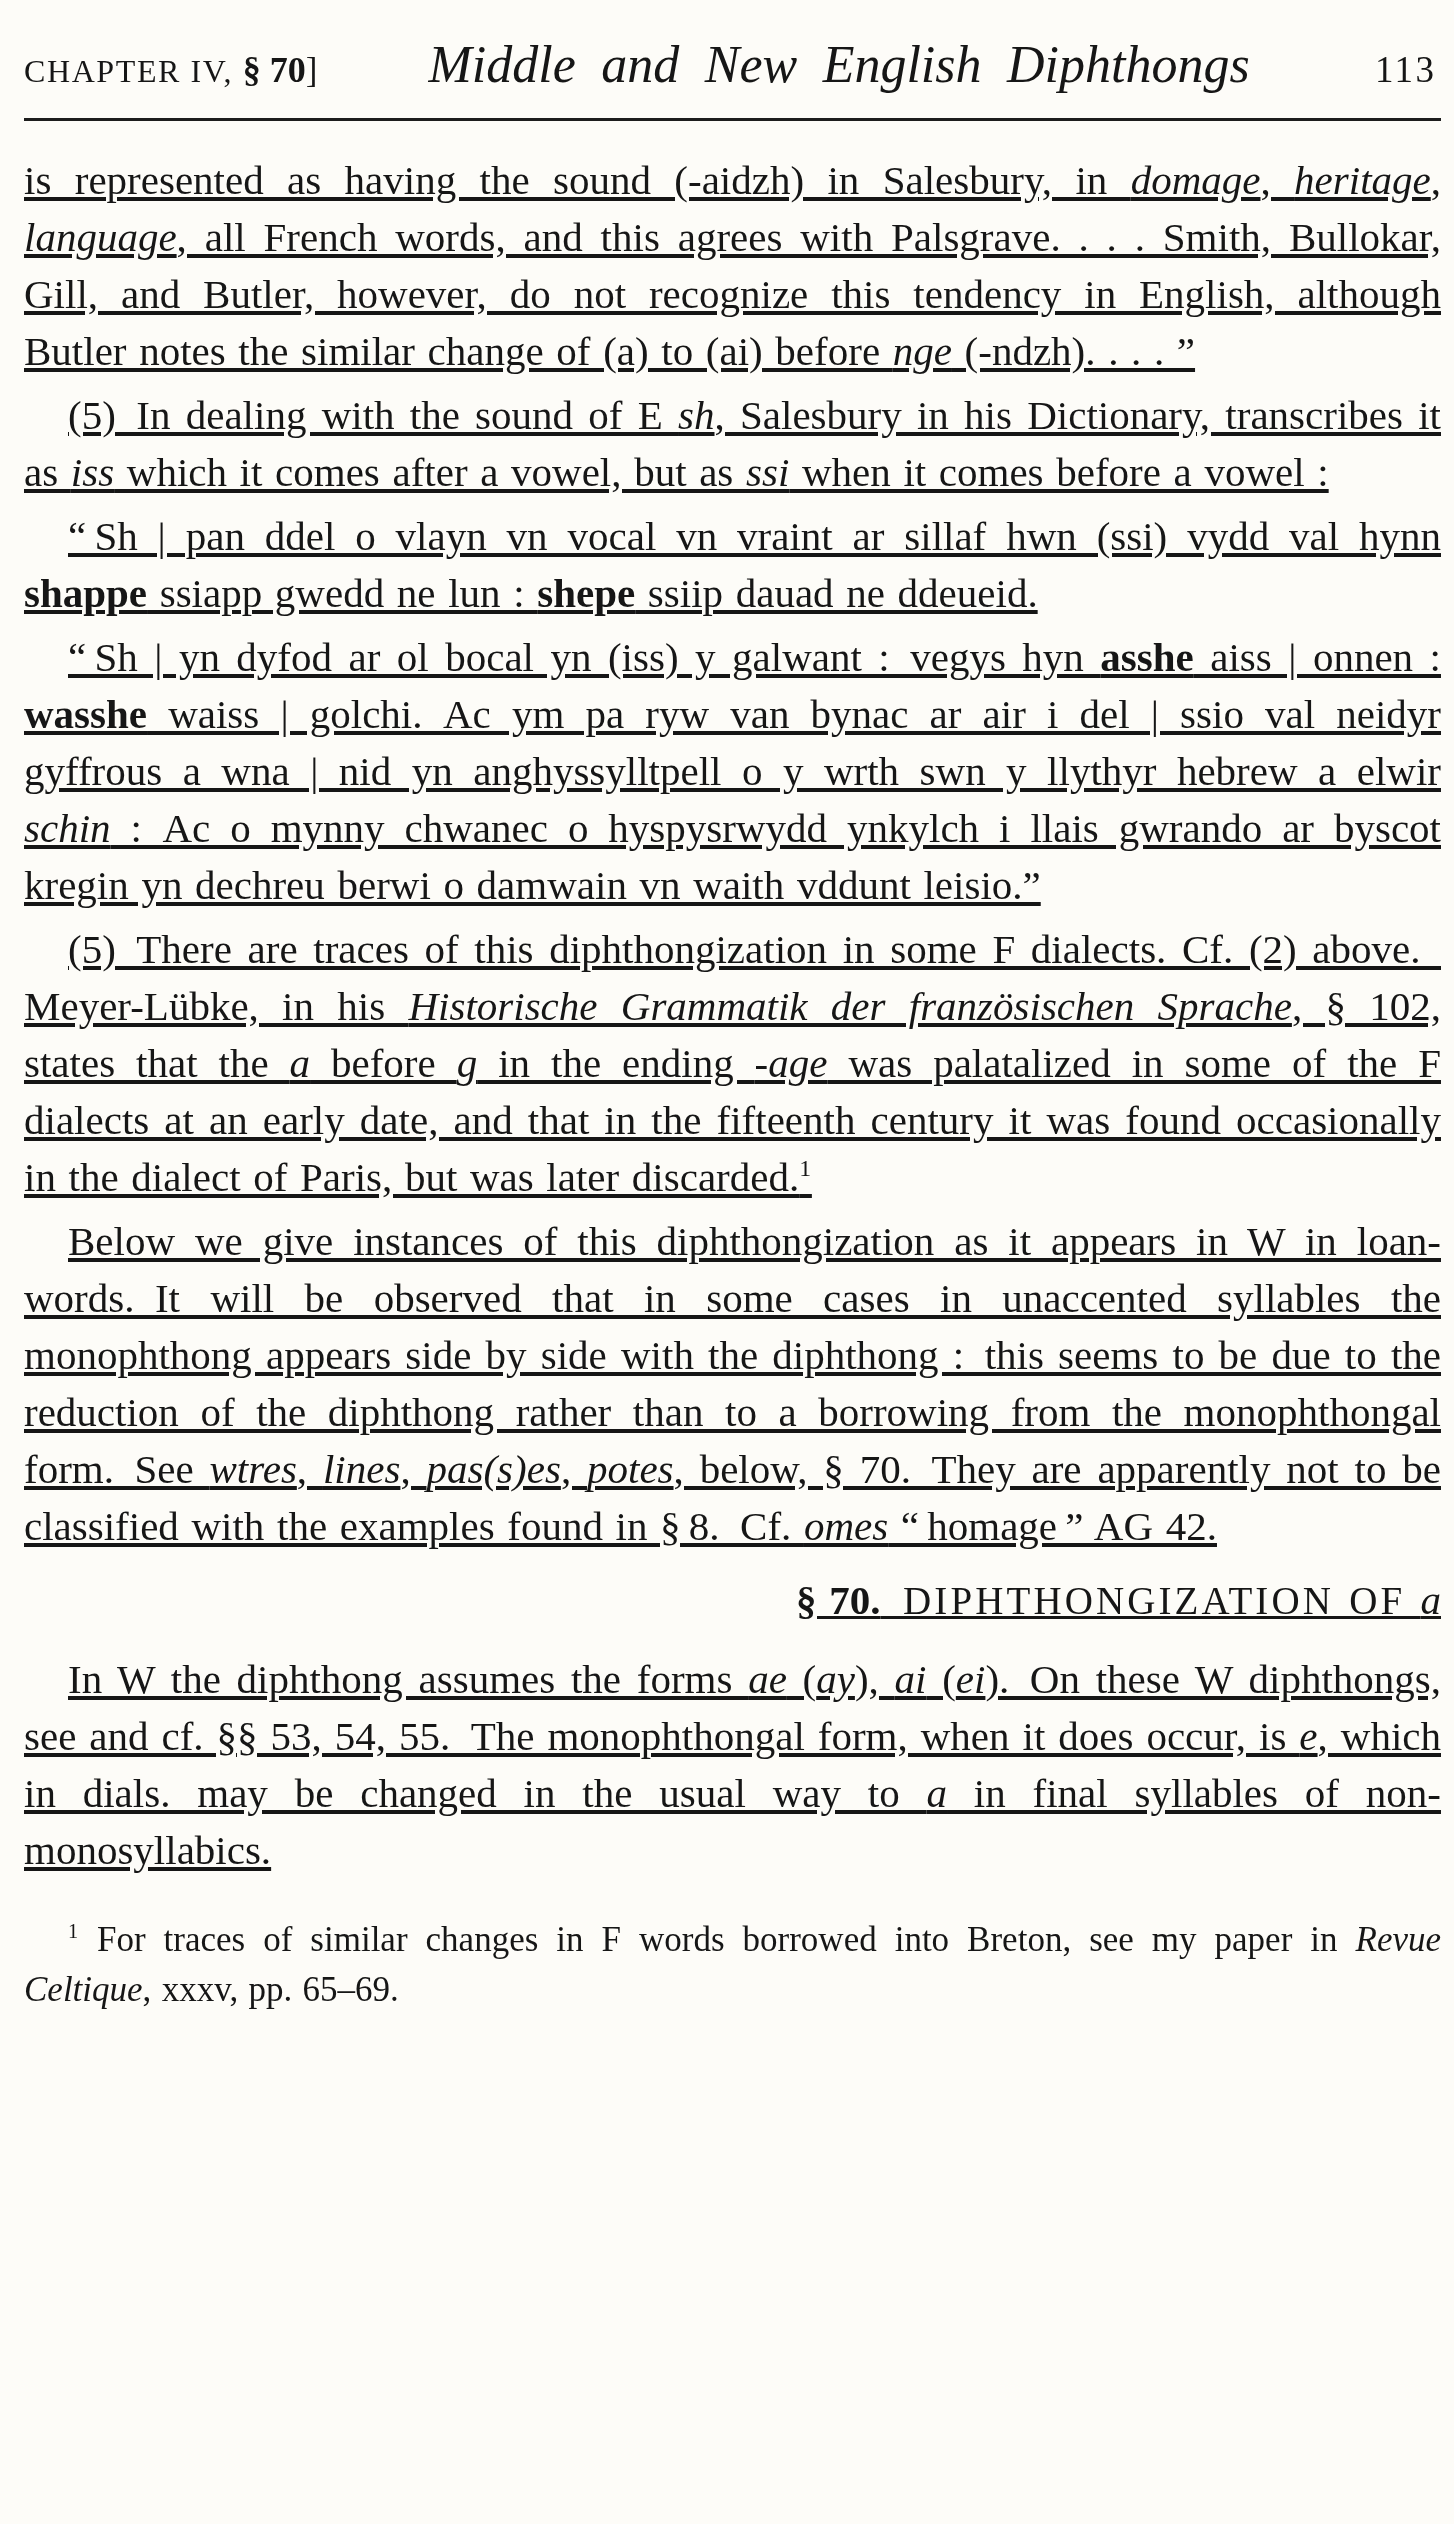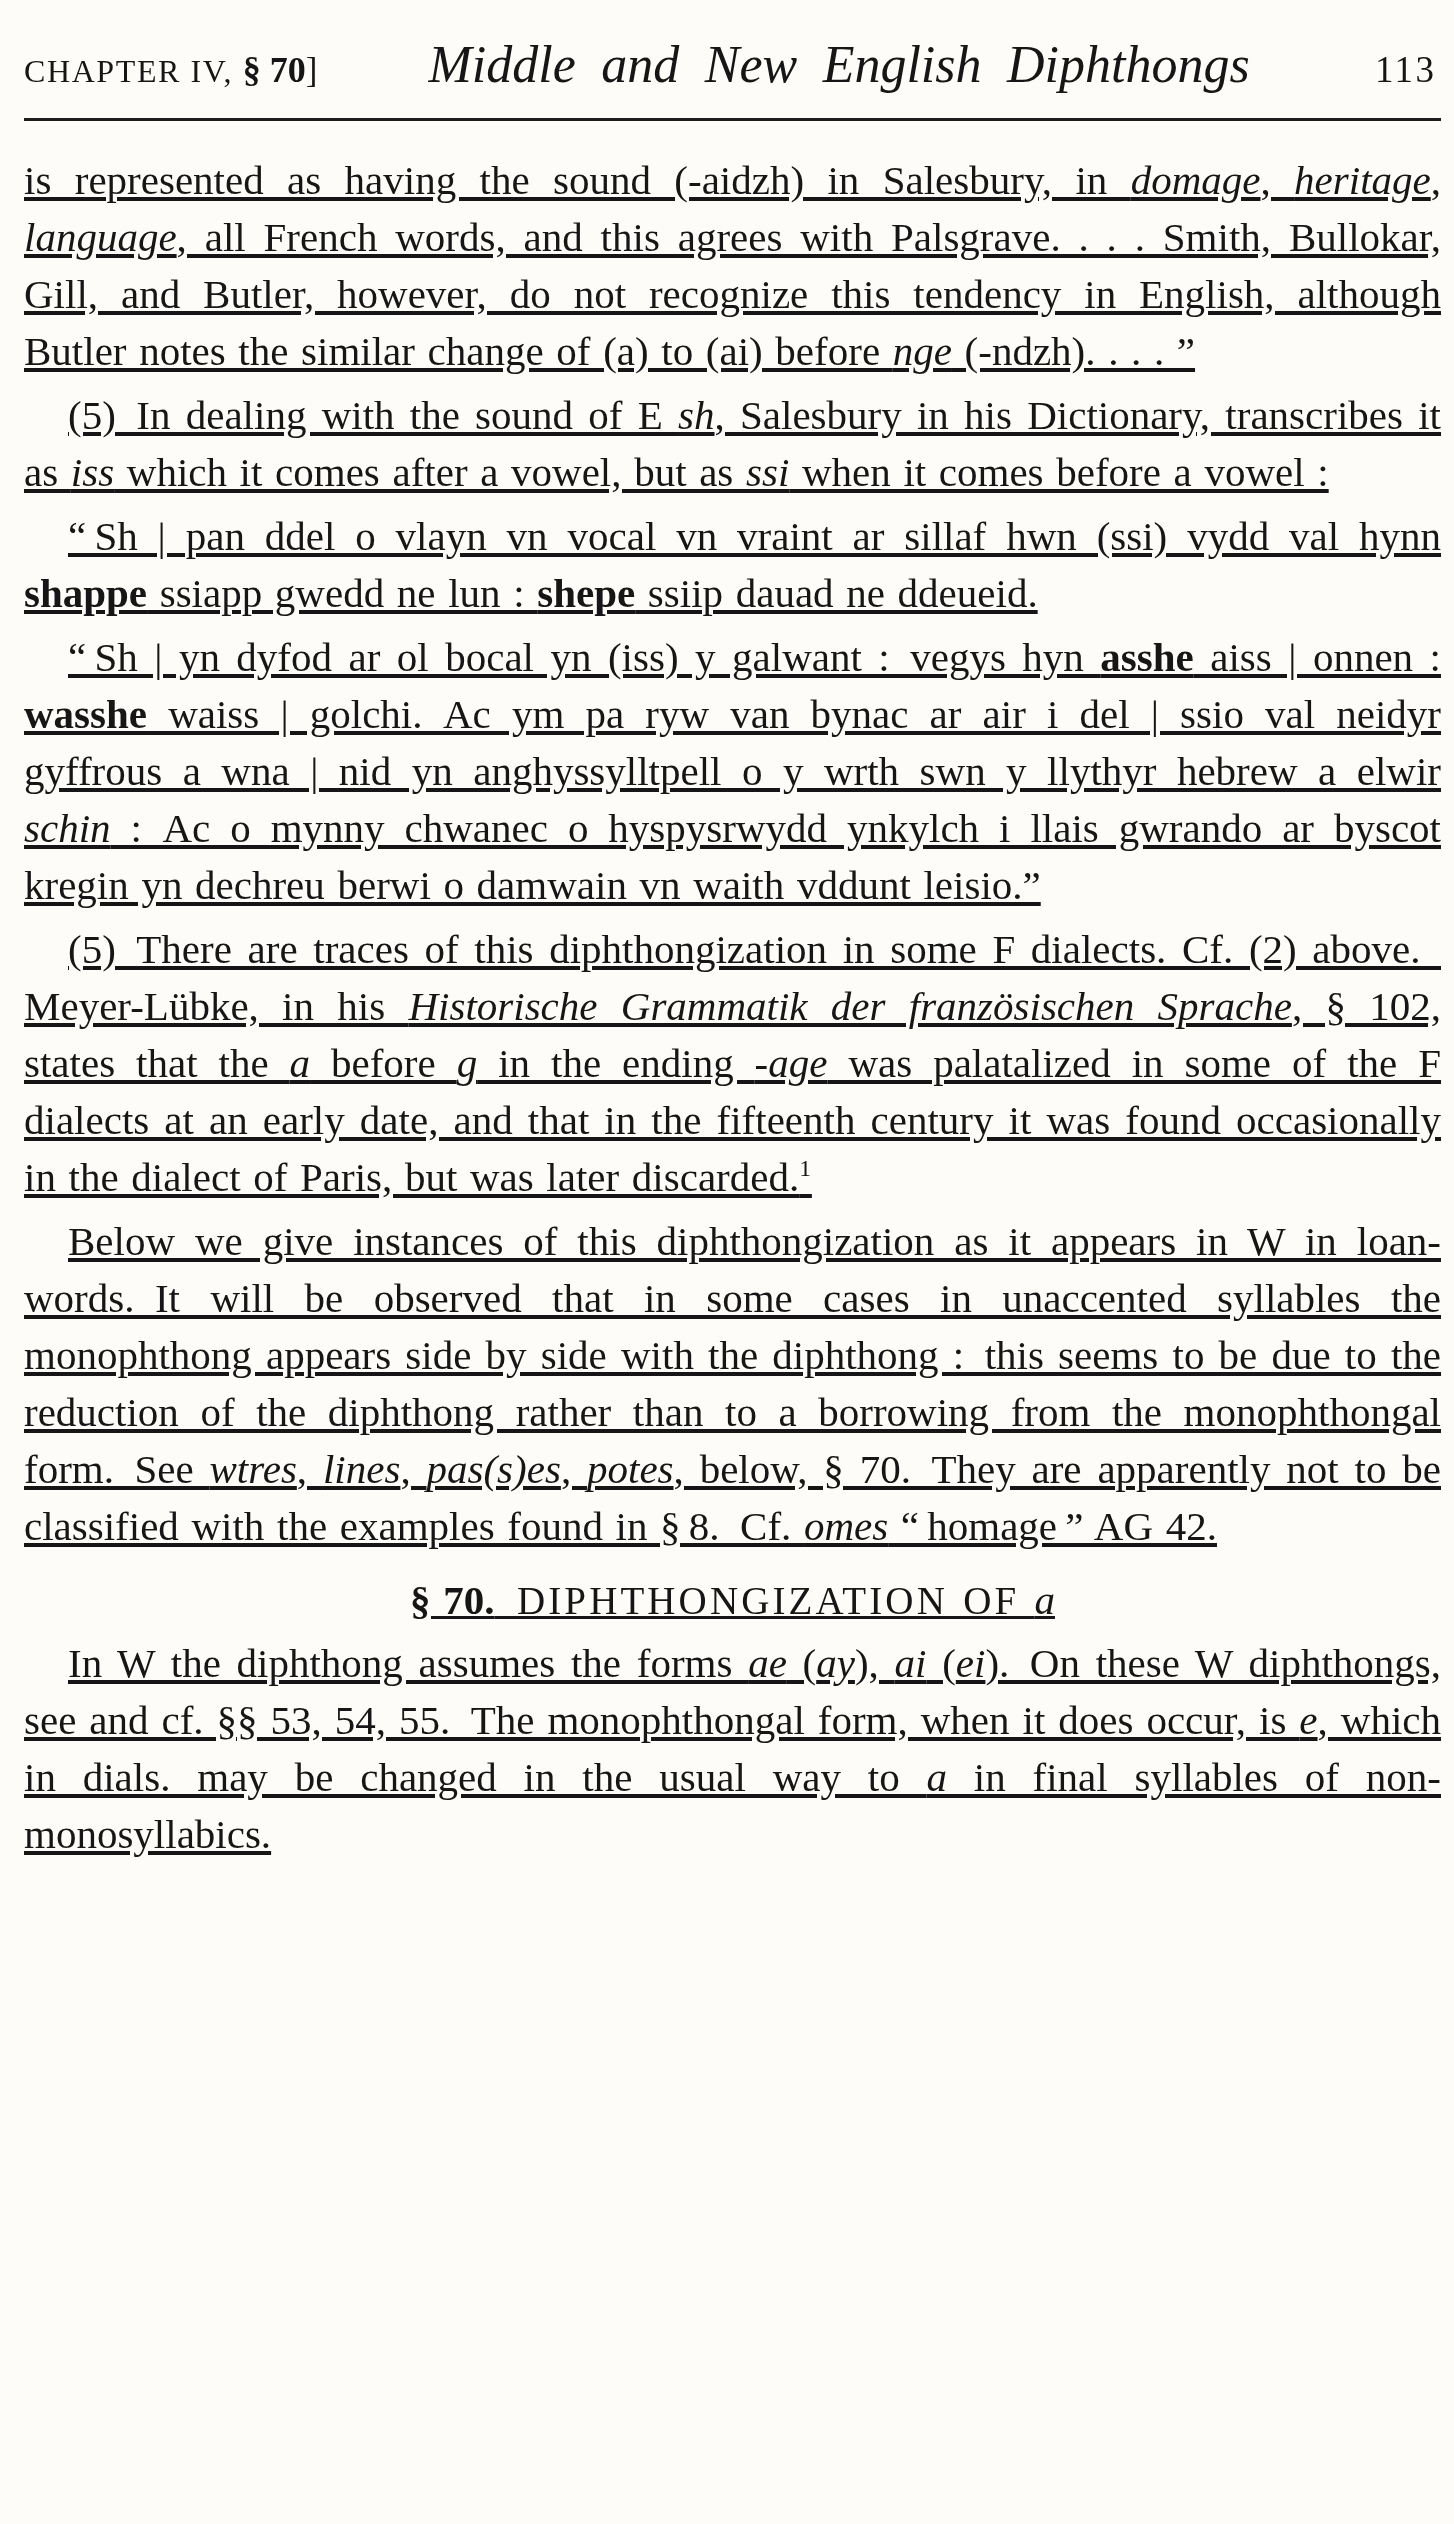--- a/index.html
+++ b/index.html
@@ -40,21 +40,21 @@
     text-decoration:underline;
   }
   .text-body p{margin:0 0 7px 0;}
   .text-body p.indent{text-indent:44px;}
   .i{font-style:italic;}
   .b{font-weight:bold;}
   .r{font-style:normal;}
   sup{font-size:58%;line-height:0;vertical-align:super;letter-spacing:0.8px;}
   h2.heading{
     font-weight:normal;font-size:39px;line-height:57px;
-    text-align:center;margin:17px 0 6px 0;
+    text-align:right;margin:17px 0 22px 0;
   }
   h2.heading .b{font-size:41px;}
   h2.heading .r{letter-spacing:3.1px;}
   h2.heading .i{font-size:41px;letter-spacing:0;}
   
   .footnote-area{
     margin-top:36px;
     font-size:35px;line-height:50px;
     text-align:justify;word-spacing:1.6px;
   }
@@ -77,15 +77,18 @@
       <p class=""><span class="r">is represented as having the sound (-aidzh) in Salesbury, in </span><span class="i">domage</span><span class="r">, </span><span class="i">heritage</span><span class="r">, </span><span class="i">language</span><span class="r">, all French words, and this agrees with Palsgrave. .&nbsp;.&nbsp;. Smith, Bullokar, Gill, and Butler, however, do not recognize this tendency in English, although Butler notes the similar change of (a) to (ai) before </span><span class="i">nge</span><span class="r"> (-ndzh). .&nbsp;.&nbsp;.&nbsp;”</span></p>
       <p class=" indent"><span class="r">(5) In dealing with the sound of E </span><span class="i">sh</span><span class="r">, Salesbury in his Dictionary, transcribes it as </span><span class="i">iss</span><span class="r"> which it comes after a vowel, but as </span><span class="i">ssi</span><span class="r"> when it comes before a vowel&nbsp;:</span></p>
       <p class=" indent"><span class="r">“ Sh | pan ddel o vlayn vn vocal vn vraint ar sillaf hwn (ssi) vydd val hynn </span><span class="b">shappe</span><span class="r"> ssiapp gwedd ne lun&nbsp;: </span><span class="b">shepe</span><span class="r"> ssiip dauad ne ddeueid.</span></p>
       <p class=" indent"><span class="r">“ Sh | yn dyfod ar ol bocal yn (iss) y galwant&nbsp;: vegys hyn </span><span class="b">asshe</span><span class="r"> aiss | onnen&nbsp;: </span><span class="b">wasshe</span><span class="r"> waiss | golchi. Ac ym pa ryw van bynac ar air i del | ssio val neidyr gyffrous a wna | nid yn anghyssylltpell o y wrth swn y llythyr hebrew a elwir </span><span class="i">schin</span><span class="r">&nbsp;: Ac o mynny chwanec o hyspysrwydd ynkylch i llais gwrando ar byscot kregin yn dechreu berwi o damwain vn waith vddunt leisio.”</span></p>
       <p class=" indent"><span class="r">(5) There are traces of this diphthongization in some F dialects. Cf. (2) above. Meyer-Lübke, in his </span><span class="i">Historische Grammatik der französischen Sprache</span><span class="r">, § 102, states that the </span><span class="i">a</span><span class="r"> before </span><span class="i">g</span><span class="r"> in the ending </span><span class="i">-age</span><span class="r"> was palatalized in some of the F dialects at an early date, and that in the fifteenth century it was found occasionally in the dialect of Paris, but was later discarded.</span><sup>1</sup></p>
       <p class=" indent"><span class="r">Below we give instances of this diphthongization as it appears in W in loan-words. It will be observed that in some cases in unaccented syllables the monophthong appears side by side with the diphthong&nbsp;: this seems to be due to the reduction of the diphthong rather than to a borrowing from the monophthongal form. See </span><span class="i">wtres</span><span class="r">, </span><span class="i">lines</span><span class="r">, </span><span class="i">pas(s)es</span><span class="r">, </span><span class="i">potes</span><span class="r">, below, § 70. They are apparently not to be classified with the examples found in § 8. Cf. </span><span class="i">omes</span><span class="r"> “ homage ” AG 42.</span></p>
       <h2 class="heading"><span class="b">§ 70.</span><span class="r"> DIPHTHONGIZATION OF </span><span class="i">a</span></h2>
       <p class=" indent"><span class="r">In W the diphthong assumes the forms </span><span class="i">ae</span><span class="r"> (</span><span class="i">ay</span><span class="r">), </span><span class="i">ai</span><span class="r"> (</span><span class="i">ei</span><span class="r">). On these W diphthongs, see and cf. §§ 53, 54, 55. The monophthongal form, when it does occur, is </span><span class="i">e</span><span class="r">, which in dials. may be changed in the usual way to </span><span class="i">a</span><span class="r"> in final syllables of non-monosyllabics.</span></p>
     </div>
 
+  <div class="footnote-area">
+      <p class=" indent"><sup>1</sup><span class="r"> For traces of similar changes in F words borrowed into Breton, see my paper in </span><span class="i">Revue Celtique</span><span class="r">, xxxv, pp. 65–69.</span></p>
+    </div>
 
 </div>
 
 
 </body></html>

